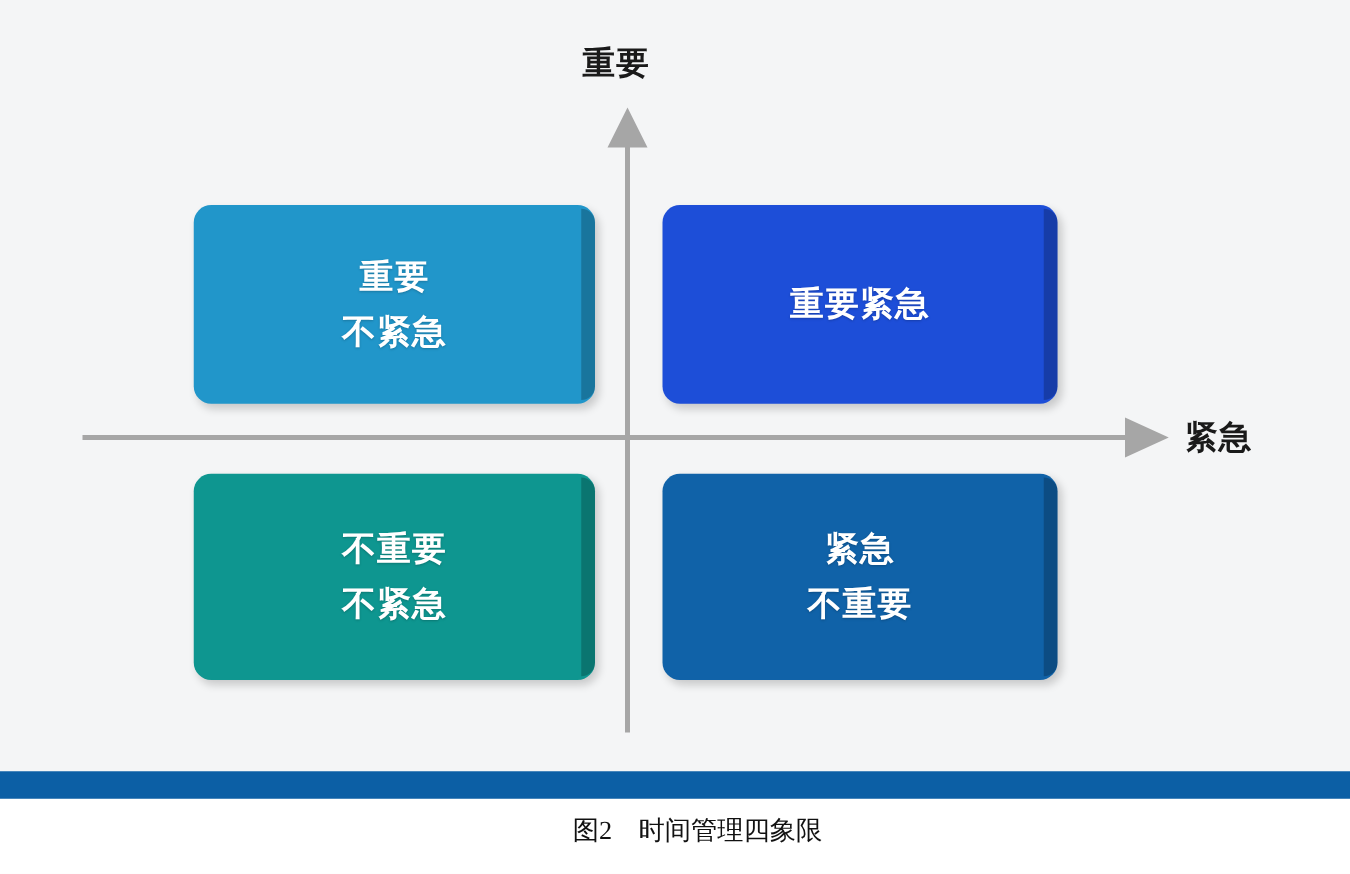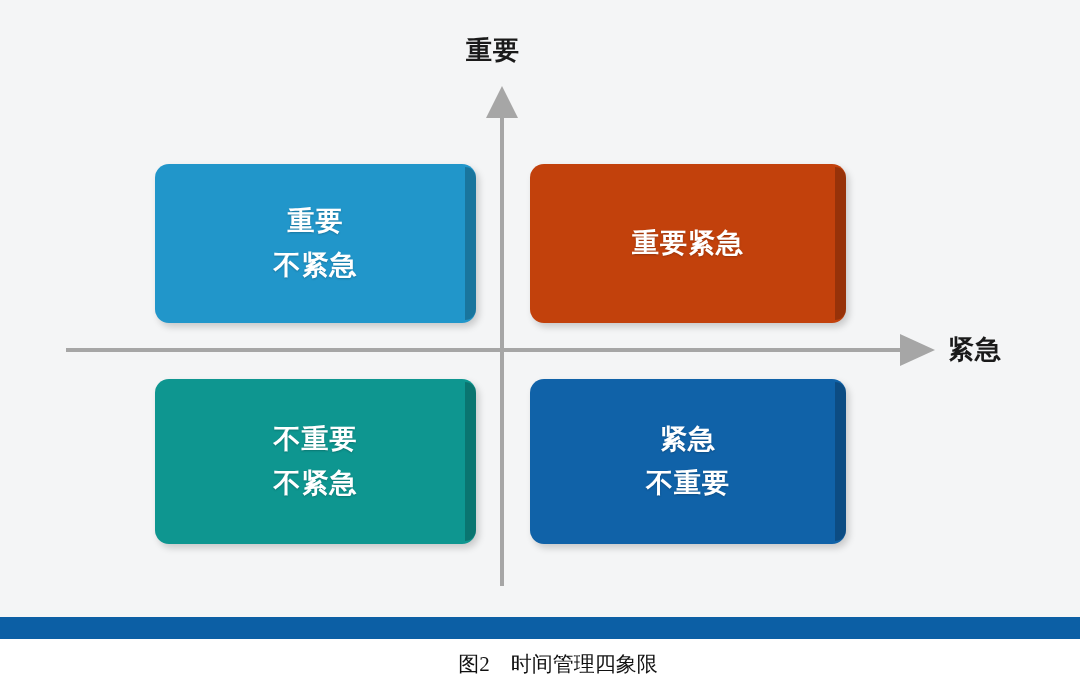--- a/index.html
+++ b/index.html
@@ -183,21 +183,21 @@
     <div class="axis-arrow-up"></div>
 
     <div class="axis-label" id="axis-label-y">重要</div>
     <div class="axis-label" id="axis-label-x">紧急</div>
 
     <div class="quadrant" id="quadrant-important-noturgent" style="background: rgb(33, 150, 202);">
       <div class="quadrant-label">重要</div>
       <div class="quadrant-label">不紧急</div>
     </div>
 
-    <div class="quadrant" id="quadrant-important-urgent" style="background: #c2410c;">
+    <div class="quadrant" id="quadrant-important-urgent" style="background: #1d4ed8;">
       <div class="quadrant-label">重要紧急</div>
     </div>
 
     <div class="quadrant" id="quadrant-notimportant-noturgent" style="background: rgb(14, 150, 144);">
       <div class="quadrant-label">不重要</div>
       <div class="quadrant-label">不紧急</div>
     </div>
 
     <div class="quadrant" id="quadrant-urgent-notimportant" style="background: rgb(16, 98, 168);">
       <div class="quadrant-label">紧急</div>

